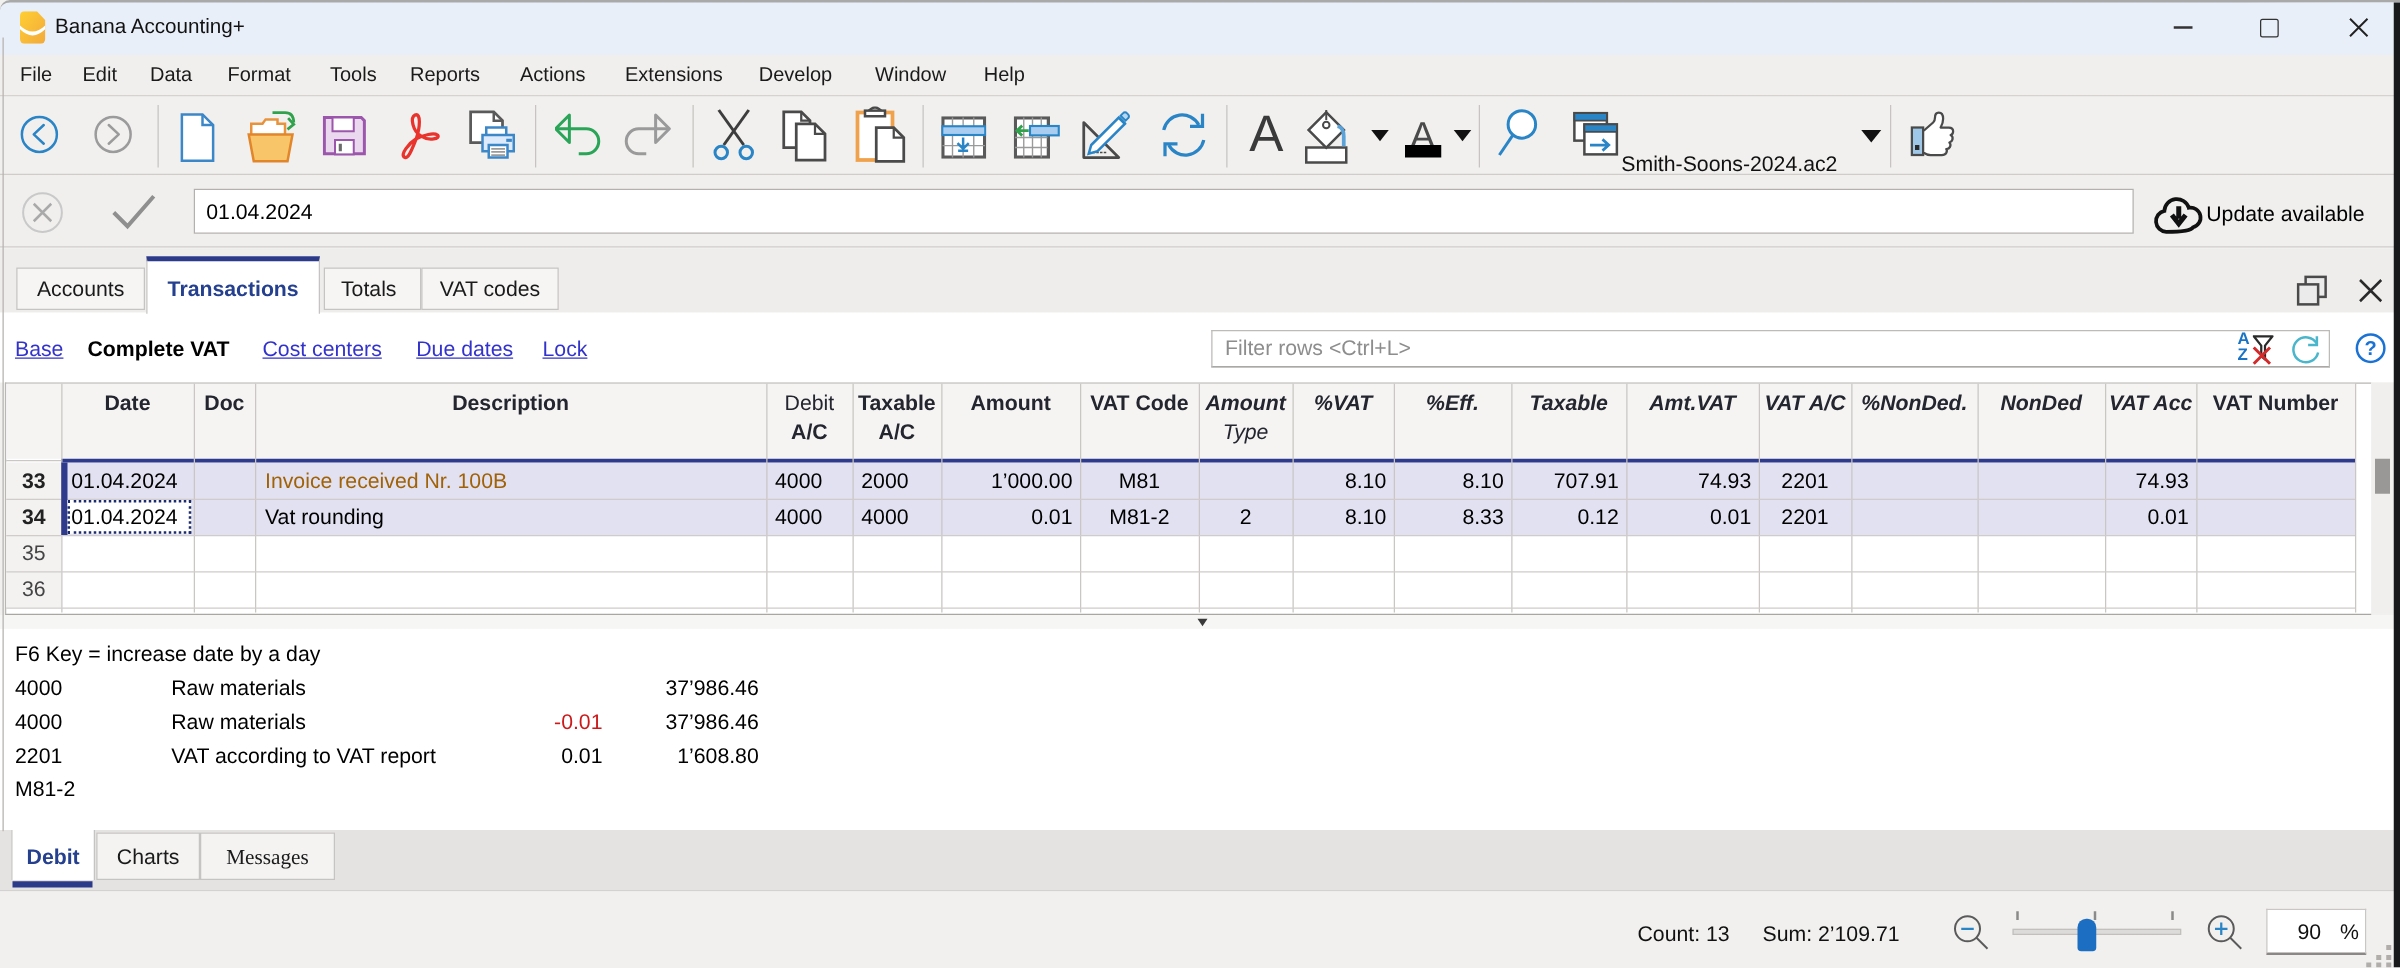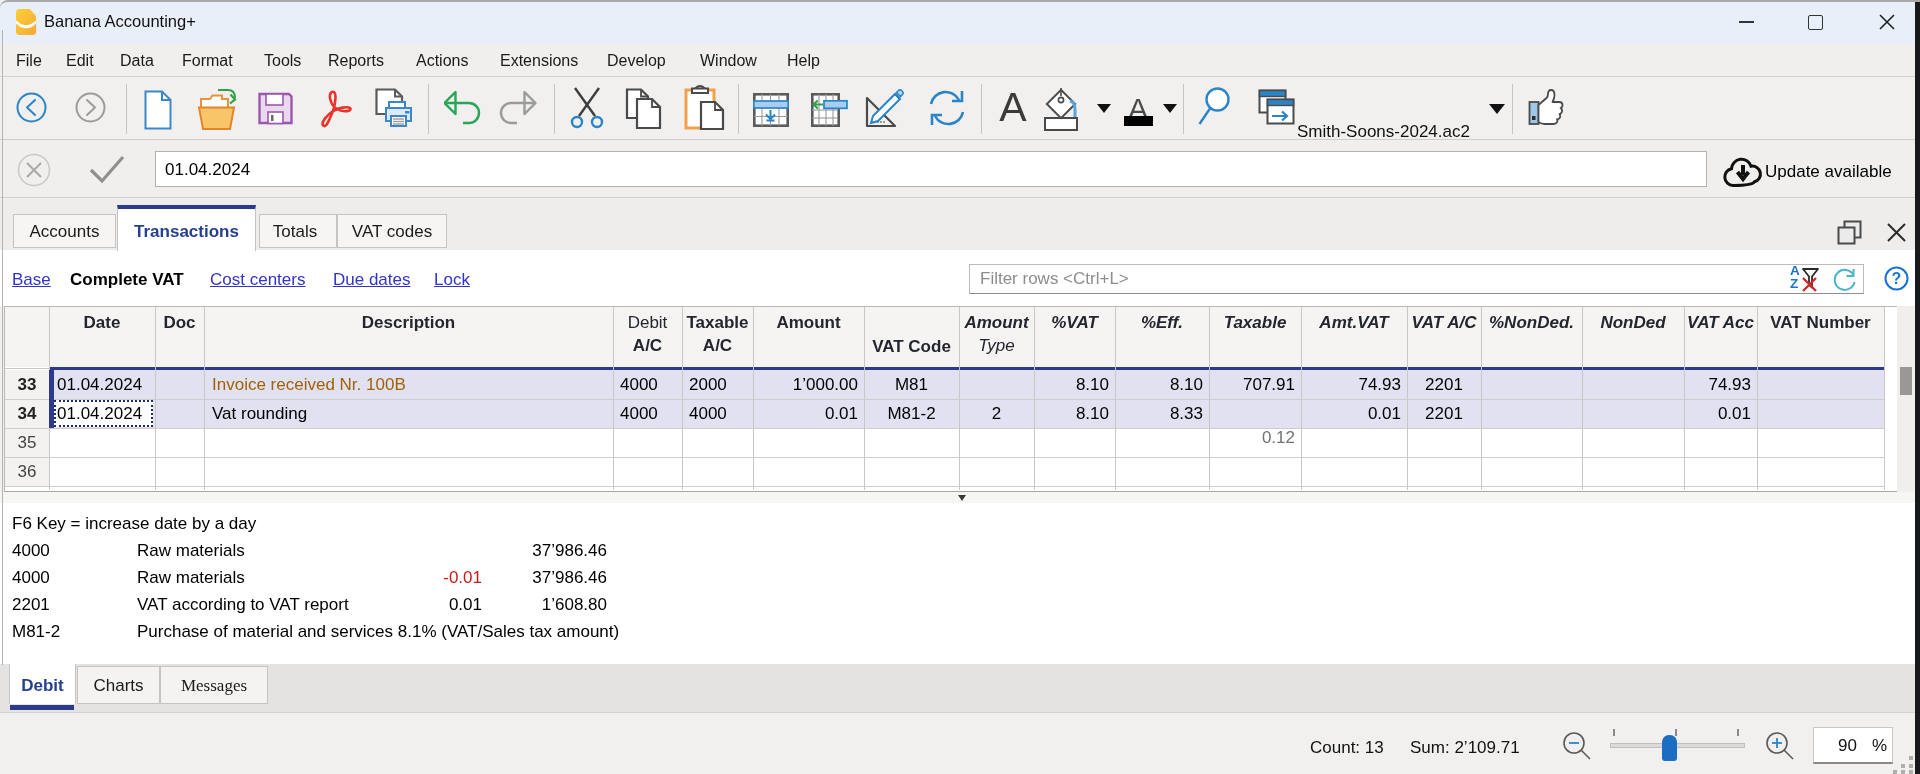--- a/index.html
+++ b/index.html
@@ -101,21 +101,21 @@
   <div class="abs" style="left:5px;top:457px;width:1879px;height:1px;background:#cfccca;"></div>
   <div class="abs" style="left:5px;top:486px;width:1879px;height:1px;background:#cfccca;"></div>
   <div class="txt" style="left:49px;top:313px;width:106px;text-align:center;font-size:17px;font-weight:bold;color:#23252f;">Date</div>
   <div class="txt" style="left:155px;top:313px;width:49px;text-align:center;font-size:17px;font-weight:bold;color:#23252f;">Doc</div>
   <div class="txt" style="left:204px;top:313px;width:409px;text-align:center;font-size:17px;font-weight:bold;color:#23252f;">Description</div>
   <div class="txt" style="left:613px;top:313px;width:69px;text-align:center;font-size:17px;font-weight:normal;color:#23252f;">Debit</div>
   <div class="txt" style="left:613px;top:336px;width:69px;text-align:center;font-size:17px;font-weight:bold;color:#23252f;">A/C</div>
   <div class="txt" style="left:682px;top:313px;width:71px;text-align:center;font-size:17px;font-weight:bold;color:#23252f;">Taxable</div>
   <div class="txt" style="left:682px;top:336px;width:71px;text-align:center;font-size:17px;font-weight:bold;color:#23252f;">A/C</div>
   <div class="txt" style="left:753px;top:313px;width:111px;text-align:center;font-size:17px;font-weight:bold;color:#23252f;">Amount</div>
-  <div class="txt" style="left:864px;top:313px;width:95px;text-align:center;font-size:17px;font-weight:bold;color:#23252f;margin-top:24px;">VAT Code</div>
+  <div class="txt" style="left:864px;top:313px;width:95px;text-align:center;font-size:17px;font-weight:bold;color:#23252f;">VAT Code</div>
   <div class="txt" style="left:959px;top:313px;width:75px;text-align:center;font-size:17px;font-weight:bold;color:#23252f;font-style:italic;">Amount</div>
   <div class="txt" style="left:959px;top:336px;width:75px;text-align:center;font-size:17px;font-weight:normal;color:#23252f;font-style:italic;">Type</div>
   <div class="txt" style="left:1034px;top:313px;width:81px;text-align:center;font-size:17px;font-weight:bold;color:#23252f;font-style:italic;">%VAT</div>
   <div class="txt" style="left:1115px;top:313px;width:94px;text-align:center;font-size:17px;font-weight:bold;color:#23252f;font-style:italic;">%Eff.</div>
   <div class="txt" style="left:1209px;top:313px;width:92px;text-align:center;font-size:17px;font-weight:bold;color:#23252f;font-style:italic;">Taxable</div>
   <div class="txt" style="left:1301px;top:313px;width:106px;text-align:center;font-size:17px;font-weight:bold;color:#23252f;font-style:italic;">Amt.VAT</div>
   <div class="txt" style="left:1407px;top:313px;width:74px;text-align:center;font-size:17px;font-weight:bold;color:#23252f;font-style:italic;">VAT A/C</div>
   <div class="txt" style="left:1481px;top:313px;width:101px;text-align:center;font-size:17px;font-weight:bold;color:#23252f;font-style:italic;">%NonDed.</div>
   <div class="txt" style="left:1582px;top:313px;width:102px;text-align:center;font-size:17px;font-weight:bold;color:#23252f;font-style:italic;">NonDed</div>
   <div class="txt" style="left:1684px;top:313px;width:73px;text-align:center;font-size:17px;font-weight:bold;color:#23252f;font-style:italic;">VAT Acc</div>
@@ -140,21 +140,21 @@
   <div class="txt" style="left:1684px;top:375px;width:67px;text-align:right;font-size:17px;color:#000;">74.93</div>
   <div class="txt" style="left:57px;top:404px;font-size:17px;color:#000;">01.04.2024</div>
   <div class="txt" style="left:212px;top:404px;font-size:17px;color:#000;">Vat rounding</div>
   <div class="txt" style="left:620px;top:404px;font-size:17px;color:#000;">4000</div>
   <div class="txt" style="left:689px;top:404px;font-size:17px;color:#000;">4000</div>
   <div class="txt" style="left:753px;top:404px;width:105px;text-align:right;font-size:17px;color:#000;">0.01</div>
   <div class="txt" style="left:864px;top:404px;width:95px;text-align:center;font-size:17px;color:#000;">M81-2</div>
   <div class="txt" style="left:959px;top:404px;width:75px;text-align:center;font-size:17px;color:#000;">2</div>
   <div class="txt" style="left:1034px;top:404px;width:75px;text-align:right;font-size:17px;color:#000;">8.10</div>
   <div class="txt" style="left:1115px;top:404px;width:88px;text-align:right;font-size:17px;color:#000;">8.33</div>
-  <div class="txt" style="left:1209px;top:428px;width:86px;text-align:right;font-size:17px;color:#737373;">0.12</div>
+  <div class="txt" style="left:1209px;top:404px;width:86px;text-align:right;font-size:17px;color:#000000;">0.12</div>
   <div class="txt" style="left:1301px;top:404px;width:100px;text-align:right;font-size:17px;color:#000;">0.01</div>
   <div class="txt" style="left:1407px;top:404px;width:74px;text-align:center;font-size:17px;color:#000;">2201</div>
   <div class="txt" style="left:1684px;top:404px;width:67px;text-align:right;font-size:17px;color:#000;">0.01</div>
   <div class="abs" style="left:1897px;top:306px;width:18px;height:185px;background:#f0efee;"></div>
   <div class="abs" style="left:1900px;top:367px;width:12px;height:28px;background:#9a9896;"></div>
   <div class="abs" style="left:0px;top:492px;width:1915px;height:11px;background:#f6f6f5;"></div>
   <div class="abs" style="left:958px;top:495px;width:0;height:0;border-left:4px solid transparent;border-right:4px solid transparent;border-top:6px solid #3a3a3a;"></div>
   </div>
 
   <div class="abs" style="left:0;top:503px;width:1920px;height:161px;background:#fff;"></div>
@@ -164,21 +164,20 @@
   <div class="txt" style="left:490px;top:541px;width:117px;text-align:right;font-size:17px;color:#000;">37’986.46</div>
   <div class="txt" style="left:12px;top:568px;font-size:17px;color:#000;">4000</div>
   <div class="txt" style="left:137px;top:568px;font-size:17px;color:#000;">Raw materials</div>
   <div class="txt" style="left:380px;top:568px;width:102px;text-align:right;font-size:17px;color:#cc1a1a;">-0.01</div>
   <div class="txt" style="left:490px;top:568px;width:117px;text-align:right;font-size:17px;color:#000;">37’986.46</div>
   <div class="txt" style="left:12px;top:595px;font-size:17px;color:#000;">2201</div>
   <div class="txt" style="left:137px;top:595px;font-size:17px;color:#000;">VAT according to VAT report</div>
   <div class="txt" style="left:380px;top:595px;width:102px;text-align:right;font-size:17px;color:#000;">0.01</div>
   <div class="txt" style="left:490px;top:595px;width:117px;text-align:right;font-size:17px;color:#000;">1’608.80</div>
   <div class="txt" style="left:12px;top:622px;font-size:17px;color:#000;">M81-2</div>
-  <div class="txt" style="left:137px;top:622px;font-size:17px;color:#000;">Purchase of material and services 8.1% (VAT/Sales tax amount)</div>
 
   <div class="abs" style="left:0;top:664px;width:1920px;height:49px;background:#e5e3e2;border-bottom:1px solid #d4d1cf;box-sizing:border-box;"></div>
   <div class="abs" style="left:77px;top:666px;width:83px;height:38px;background:#f4f3f2;border:1px solid #c6c4c2;box-sizing:border-box;"></div>
   <div class="txt" style="left:77px;top:676px;width:83px;text-align:center;font-size:17px;color:#1a1a1a;">Charts</div>
   <div class="abs" style="left:160px;top:666px;width:108px;height:38px;background:#f4f3f2;border:1px solid #c6c4c2;box-sizing:border-box;"></div>
   <div class="txt" style="left:160px;top:676px;width:108px;text-align:center;font-size:17px;color:#1a1a1a;font-family:Liberation Serif, serif;">Messages</div>
   <div class="abs" style="left:9px;top:664px;width:67px;height:40px;background:#fff;border-left:1px solid #c6c4c2;border-right:1px solid #c6c4c2;box-sizing:border-box;"></div>
   <div class="txt" style="left:9px;top:676px;width:67px;text-align:center;font-size:17px;font-weight:bold;color:#25408f;">Debit</div>
   <div class="abs" style="left:10px;top:705px;width:64px;height:5px;background:#2c3a8a;"></div>
 

